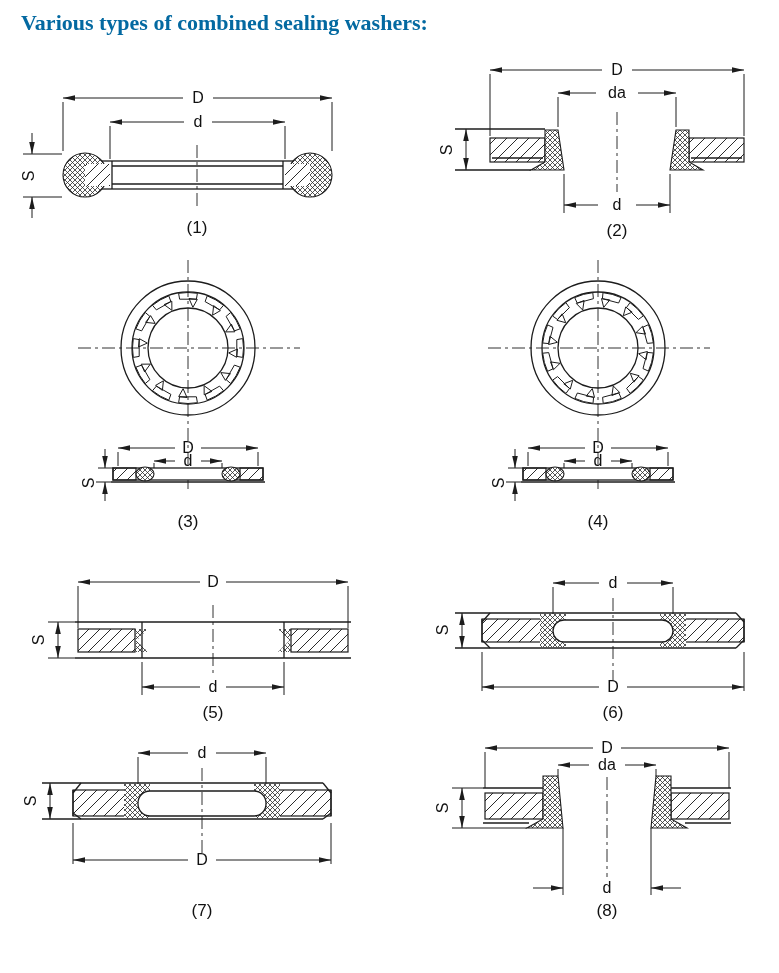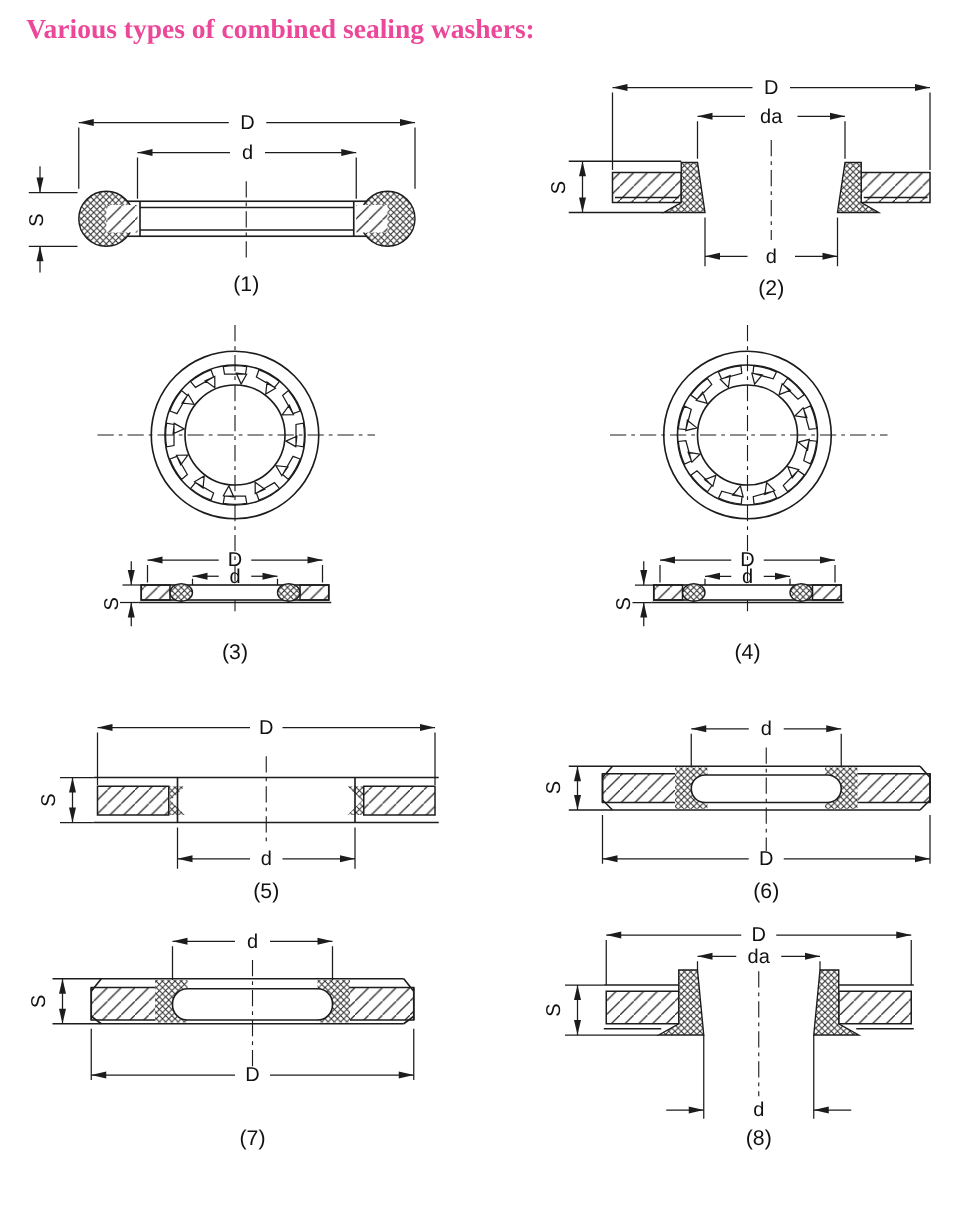--- a/index.html
+++ b/index.html
@@ -1,19 +1,19 @@
 <!DOCTYPE html>
 <html><head>
 <meta charset="utf-8">
 <style>
   html,body{margin:0;padding:0;background:#fff;}
   #page{position:relative;width:779px;height:973px;background:#fff;overflow:hidden;
         font-family:"Liberation Sans",sans-serif;}
   #title{position:absolute;left:21px;top:10px;font-family:"Liberation Serif",serif;
-         font-weight:700;font-size:22px;color:#ec4899;}
+         font-weight:700;font-size:22px;color:#0369a1;}
   .dg{position:absolute;}
   .dim{stroke:#1c1c1c;stroke-width:1;fill:none;}
   .obj{stroke:#1c1c1c;stroke-width:1.3;fill:none;}
   .objw{stroke:#1c1c1c;stroke-width:1.3;fill:#fff;}
   .wf{fill:#fff;stroke:none;}
   .hd{fill:url(#hd);stroke:#1c1c1c;stroke-width:1.2;}
   .hdn{fill:url(#hd);stroke:none;}
   .hx{fill:url(#hx);stroke:#1c1c1c;stroke-width:1.1;}
   .hxn{fill:url(#hx);stroke:none;}
   .cl{stroke:#1c1c1c;stroke-width:0.9;stroke-dasharray:13 4 3 4;fill:none;}

